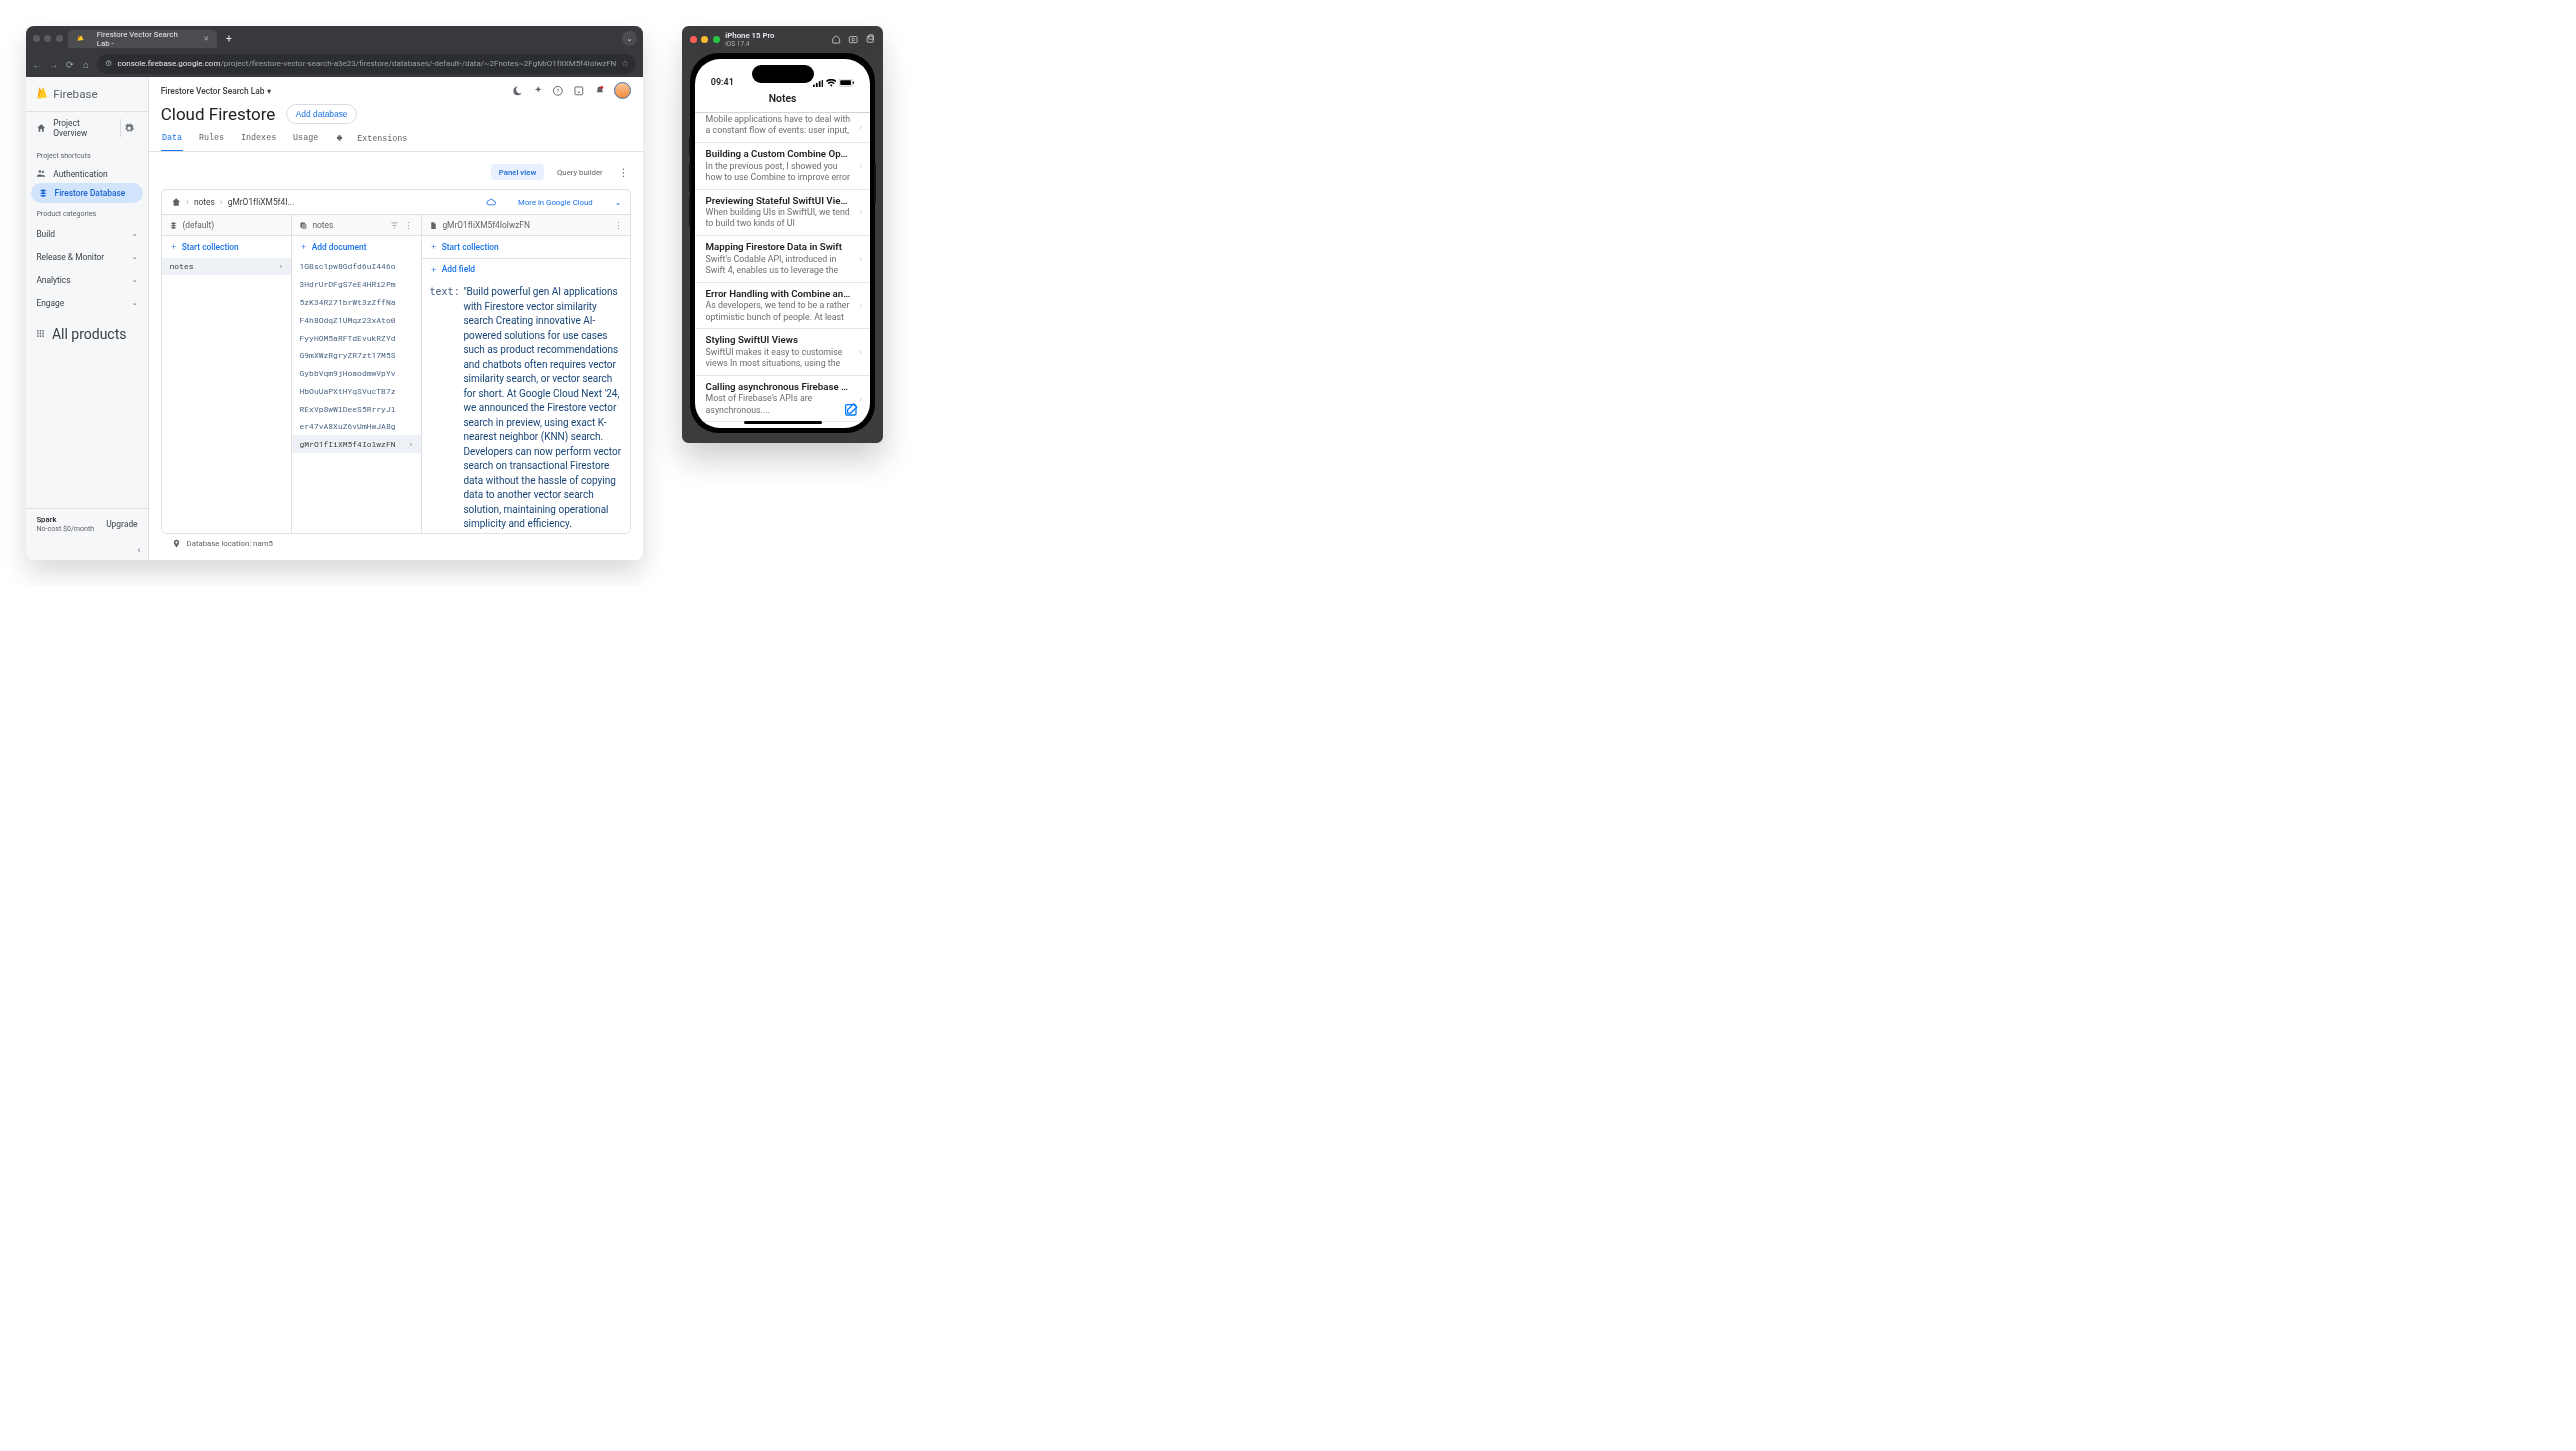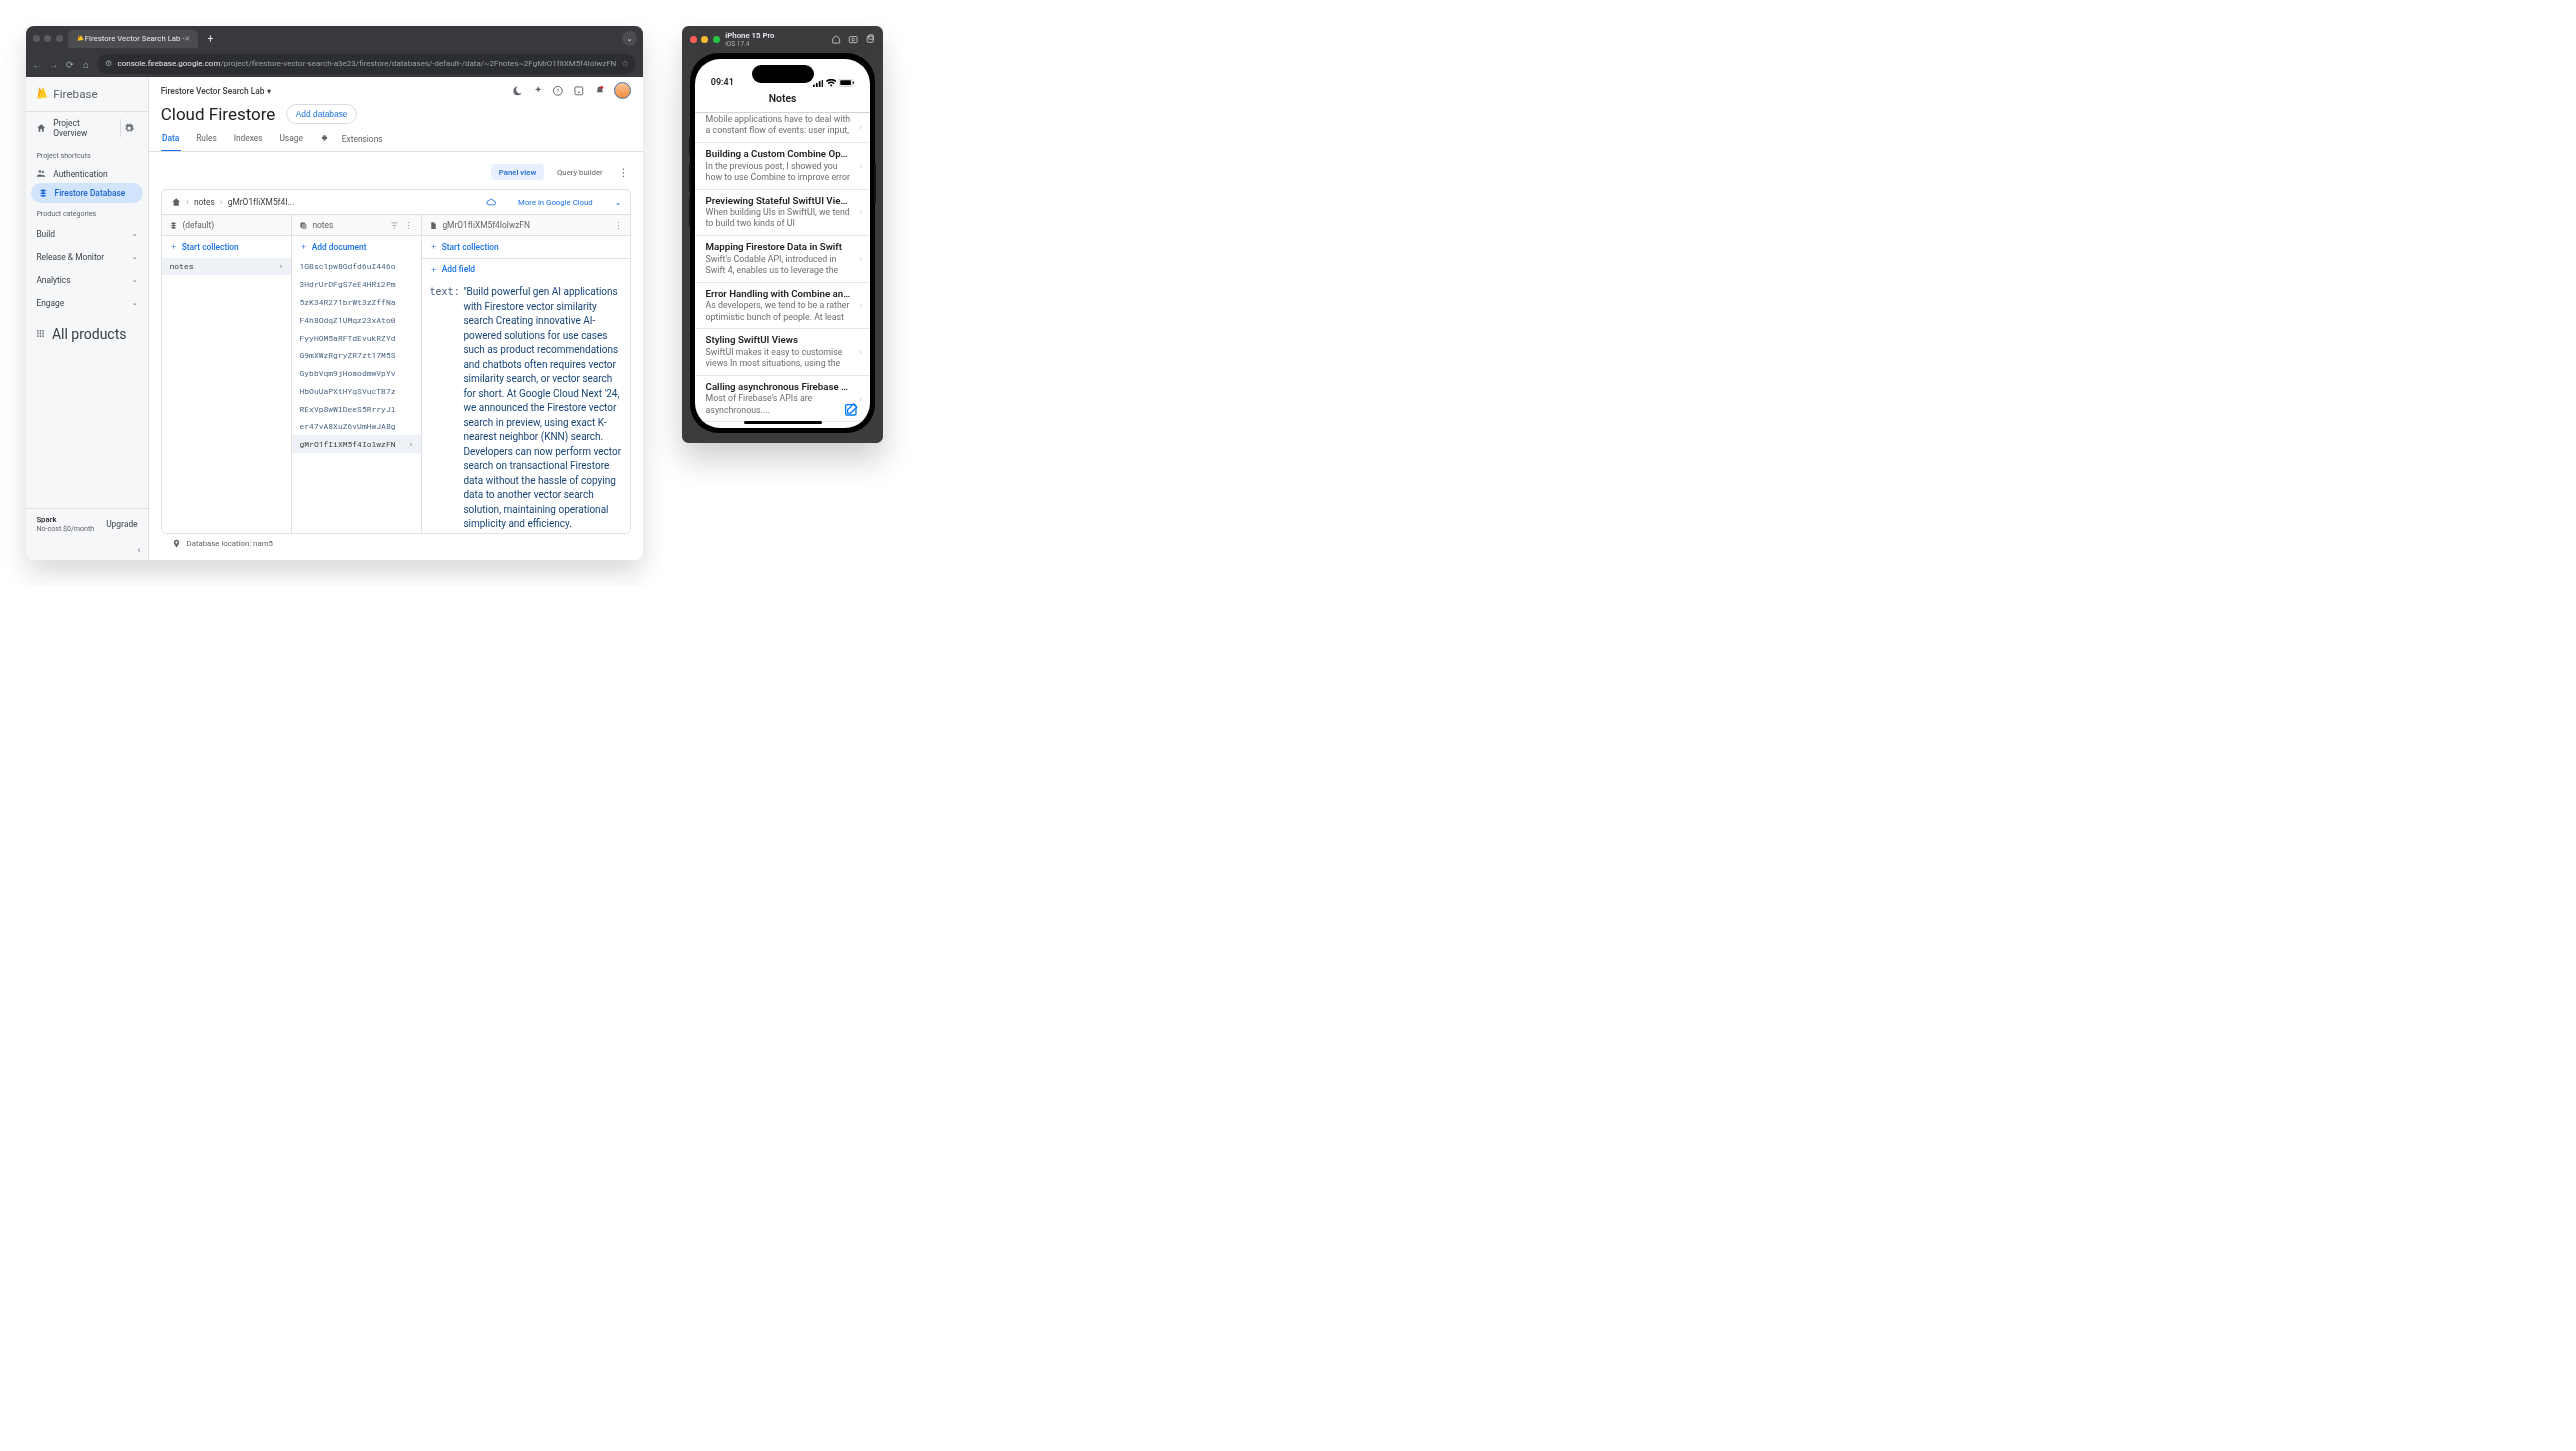--- a/index.html
+++ b/index.html
@@ -29,21 +29,21 @@
     width: 617px;
     border-radius: 7.8px;
     overflow: hidden;
     box-shadow: 0 13px 26px rgba(0,0,0,.15);
     background: #fff;
   }
   .chrome-top { background: var(--chrome-dark); }
   .tabbar { display:flex; align-items:center; height:25px; padding:0 6.5px; gap:5.2px; }
   .traffic { display:flex; gap:4.5px; }
   .traffic span { width:7.1px; height:7.1px; border-radius:50%; background:#5a5b5e; }
-  .tab { display:flex; align-items:center; gap:0; background:#4b4c4f; color:#e8eaed; height:18px; padding:0 7.8px; border-radius:5.2px 5.2px 0 0; font-size:7.8px; max-width:149px; }
+  .tab { display:flex; align-items:center; gap:12px; background:#4b4c4f; color:#e8eaed; height:18px; padding:0 7.8px; border-radius:5.2px 5.2px 0 0; font-size:7.8px; max-width:149px; }
   .tab .favicon { width:9px; height:9px; }
   .tab .close { color:#aaa; font-size:7.1px; cursor:pointer; }
   .newtab { color:#e8eaed; font-size:10.4px; cursor:pointer; padding:0 3.9px; }
   .tabbar .chev { margin-left:auto; background:#4b4c4f; color:#e8eaed; width:14.3px; height:14.3px; border-radius:50%; display:flex; align-items:center; justify-content:center; font-size:7.1px; }
   .toolbar { display:flex; align-items:center; gap:6.5px; height:26px; padding:0 6.5px; background:var(--chrome-dark); }
   .toolbar .tbtn { color:#9aa0a6; font-size:9.7px; width:14.3px; text-align:center; cursor:pointer; }
   .urlbar { flex:1; background:var(--chrome-darker); border-radius:11.7px; height:19.4px; display:flex; align-items:center; gap:5.2px; padding:0 7.8px; color:#9aa0a6; font-size:8px; }
   .urlbar .url { flex:1; white-space:nowrap; overflow:hidden; }
   .urlbar .host { color:#e8eaed; }
   .avatar-sm { width:14.3px; height:14.3px; border-radius:50%; background:linear-gradient(#f9c897,#f08b3c); border:1.3px solid #3b6fb5; }
@@ -70,21 +70,21 @@
   .fb-collapse { display:flex; justify-content:flex-end; padding:5.2px 7.8px; color:#5f6368; }
 
   .fb-main { flex:1; display:flex; flex-direction:column; overflow:hidden; }
   .fb-topbar { display:flex; align-items:center; padding:5.2px 11.7px; gap:5.2px; }
   .fb-proj { font-size:8.4px; font-weight:500; color:#3c4043; display:flex; align-items:center; gap:2.6px; }
   .fb-topbar .right { margin-left:auto; display:flex; align-items:center; gap:9px; color:#5f6368; }
   .fb-topbar .right .avatar-sm { width:17px; height:17px; }
   .fb-title-row { display:flex; align-items:center; gap:10.4px; padding:0 11.7px 3.9px; }
   .fb-title { font-size:17px; font-weight:400; }
   .fb-adddb { border:0.6px solid #dadce0; background:#fff; color:#1a73e8; font-size:8.4px; padding:3.9px 9px; border-radius:11.7px; font-weight:500; }
-  .fb-tabs { display:flex; gap:14.3px; padding:0 11.7px; border-bottom:0.6px solid var(--fb-border); font-size:8.4px; }
+  .fb-tabs { display:flex; gap:14.3px; padding:0 11.7px; border-bottom:0.6px solid var(--fb-border); font-size:8.4px;font-family:Liberation Mono, monospace; }
   .fb-tab { padding:5.2px 1.3px 6.5px; color:#5f6368; cursor:pointer; }
   .fb-tab.active { color:var(--fb-blue); border-bottom:1.9px solid var(--fb-blue); font-weight:500; }
   .fb-ext { display:flex; align-items:center; gap:13px; }
 
   .fb-content { flex:1; padding:11.7px; overflow:hidden; display:flex; flex-direction:column; gap:0; }
   .fb-viewrow { display:flex; justify-content:flex-end; align-items:center; gap:5.2px; margin-bottom:9px; }
   .fb-pill { font-size:7.8px; padding:3.9px 7.8px; border-radius:3.9px; cursor:pointer; }
   .fb-pill.active { background:#e8f0fe; color:#1967d2; font-weight:500; }
   .fb-pill.inactive { color:#5f6368; }
   .fb-kebab { color:#5f6368; font-size:10.4px; padding:0 2.6px; }

